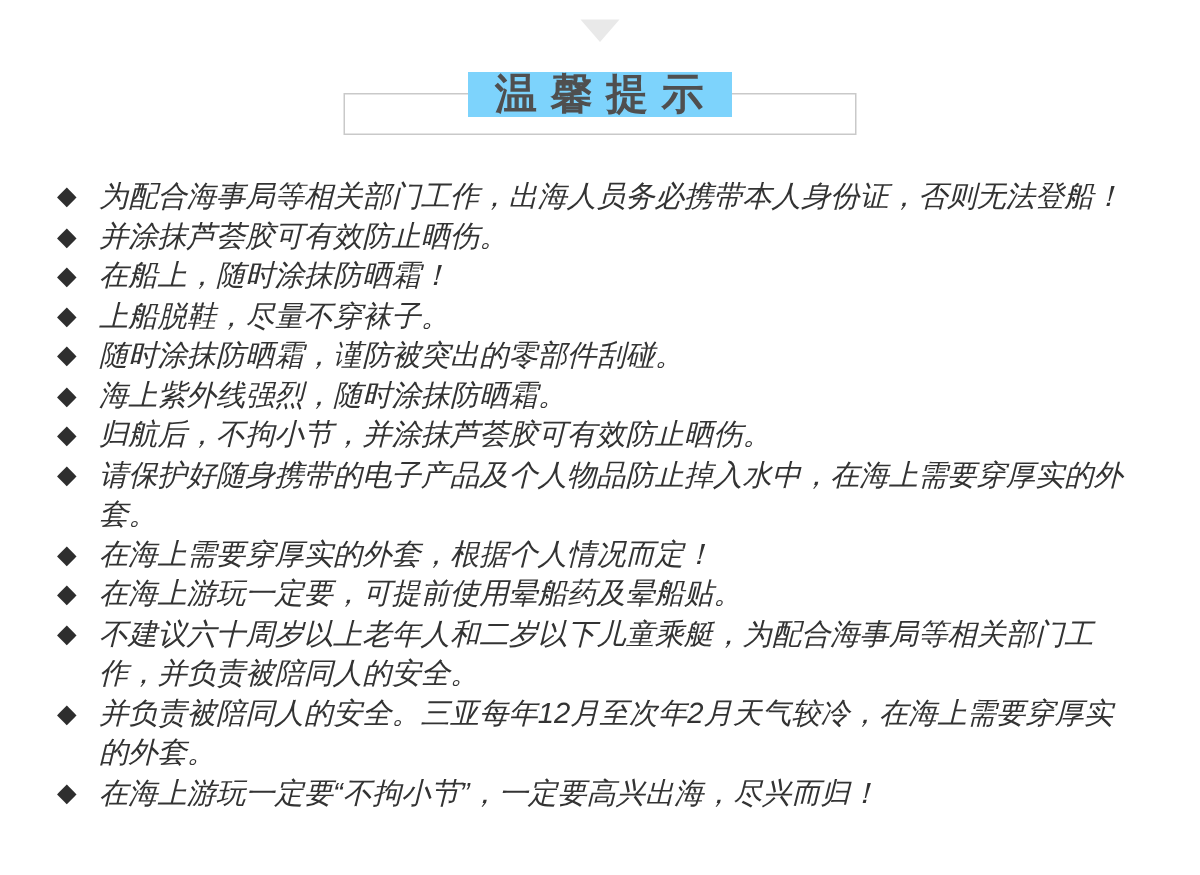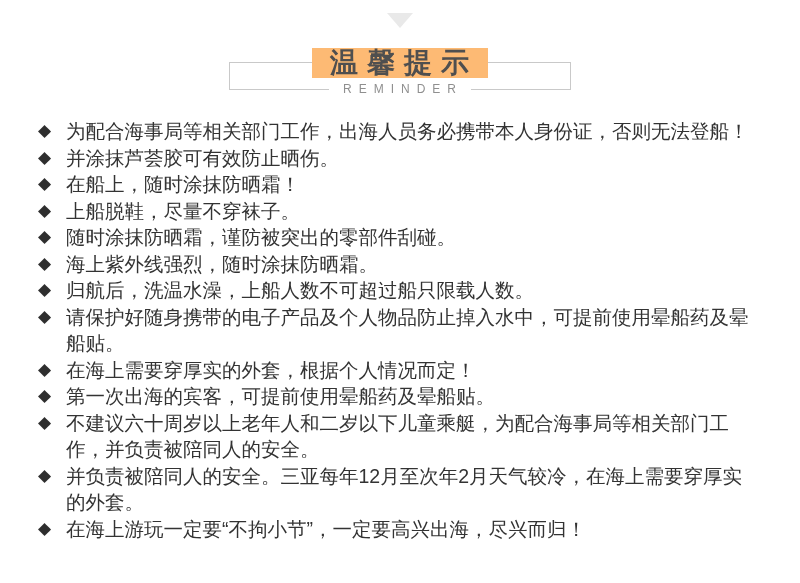--- a/index.html
+++ b/index.html
@@ -29,21 +29,21 @@
     width: 340px;
     height: 26px;
     margin: 34px auto 0 auto;
     border: 1px solid #c9c9c9;
   }
   .header-title {
     position: absolute;
     top: -15px;
     left: 50%;
     transform: translateX(-50%);
-    background: #fdba74;
+    background: #7dd3fc;
     padding: 0 10px 0 18px;
     white-space: nowrap;
     font-size: 28px;
     font-weight: bold;
     line-height: 30px;
     letter-spacing: 9px;
     color: #4f4f4f;
   }
   .header-subtitle {
     position: absolute;
@@ -74,30 +74,30 @@
   .bullet {
     flex: none;
     width: 28px;
     font-size: 17px;
     line-height: 26.5px;
     color: #2e2e2e;
   }
   .tip-text {
     width: 686px;
     word-break: break-all;
+    font-style: italic;
   }
 </style>
 </head>
 <body>
 
 <div class="top-triangle"></div>
 
 <div class="header-box">
   <div class="header-title">温馨提示</div>
-  <div class="header-subtitle">REMINDER</div>
 </div>
 
 <ul class="tips-list">
   <li class="tip">
     <span class="bullet">◆</span>
     <span class="tip-text">为配合海事局等相关部门工作，出海人员务必携带本人身份证，否则无法登船！</span>
   </li>
   <li class="tip">
     <span class="bullet">◆</span>
     <span class="tip-text">并涂抹芦荟胶可有效防止晒伤。</span>
@@ -113,33 +113,33 @@
   <li class="tip">
     <span class="bullet">◆</span>
     <span class="tip-text">随时涂抹防晒霜，谨防被突出的零部件刮碰。</span>
   </li>
   <li class="tip">
     <span class="bullet">◆</span>
     <span class="tip-text">海上紫外线强烈，随时涂抹防晒霜。</span>
   </li>
   <li class="tip">
     <span class="bullet">◆</span>
-    <span class="tip-text">归航后，洗温水澡，上船人数不可超过船只限载人数。</span>
+    <span class="tip-text">归航后，不拘小节，并涂抹芦荟胶可有效防止晒伤。</span>
   </li>
   <li class="tip">
     <span class="bullet">◆</span>
-    <span class="tip-text">请保护好随身携带的电子产品及个人物品防止掉入水中，可提前使用晕船药及晕船贴。</span>
+    <span class="tip-text">请保护好随身携带的电子产品及个人物品防止掉入水中，在海上需要穿厚实的外套。</span>
   </li>
   <li class="tip">
     <span class="bullet">◆</span>
     <span class="tip-text">在海上需要穿厚实的外套，根据个人情况而定！</span>
   </li>
   <li class="tip">
     <span class="bullet">◆</span>
-    <span class="tip-text">第一次出海的宾客，可提前使用晕船药及晕船贴。</span>
+    <span class="tip-text">在海上游玩一定要，可提前使用晕船药及晕船贴。</span>
   </li>
   <li class="tip">
     <span class="bullet">◆</span>
     <span class="tip-text">不建议六十周岁以上老年人和二岁以下儿童乘艇，为配合海事局等相关部门工作，并负责被陪同人的安全。</span>
   </li>
   <li class="tip">
     <span class="bullet">◆</span>
     <span class="tip-text">并负责被陪同人的安全。三亚每年12月至次年2月天气较冷，在海上需要穿厚实的外套。</span>
   </li>
   <li class="tip">

